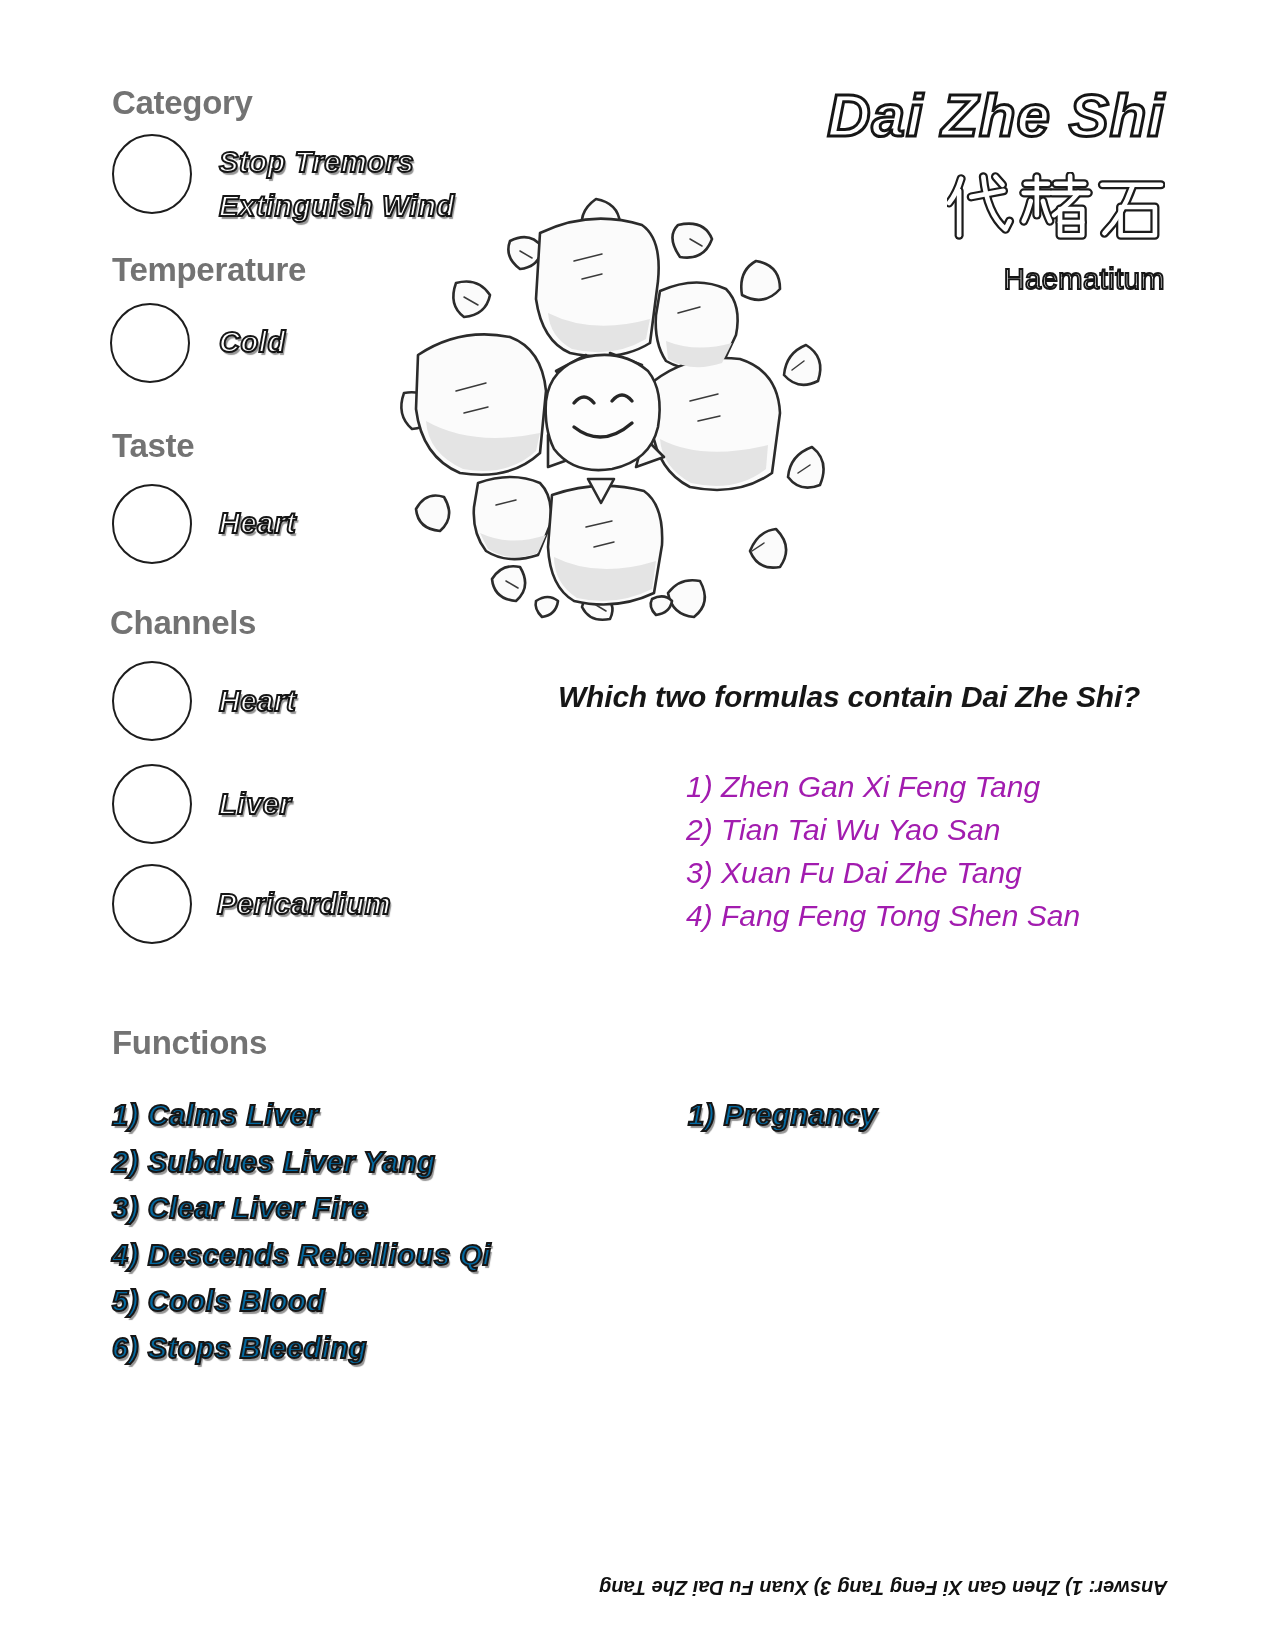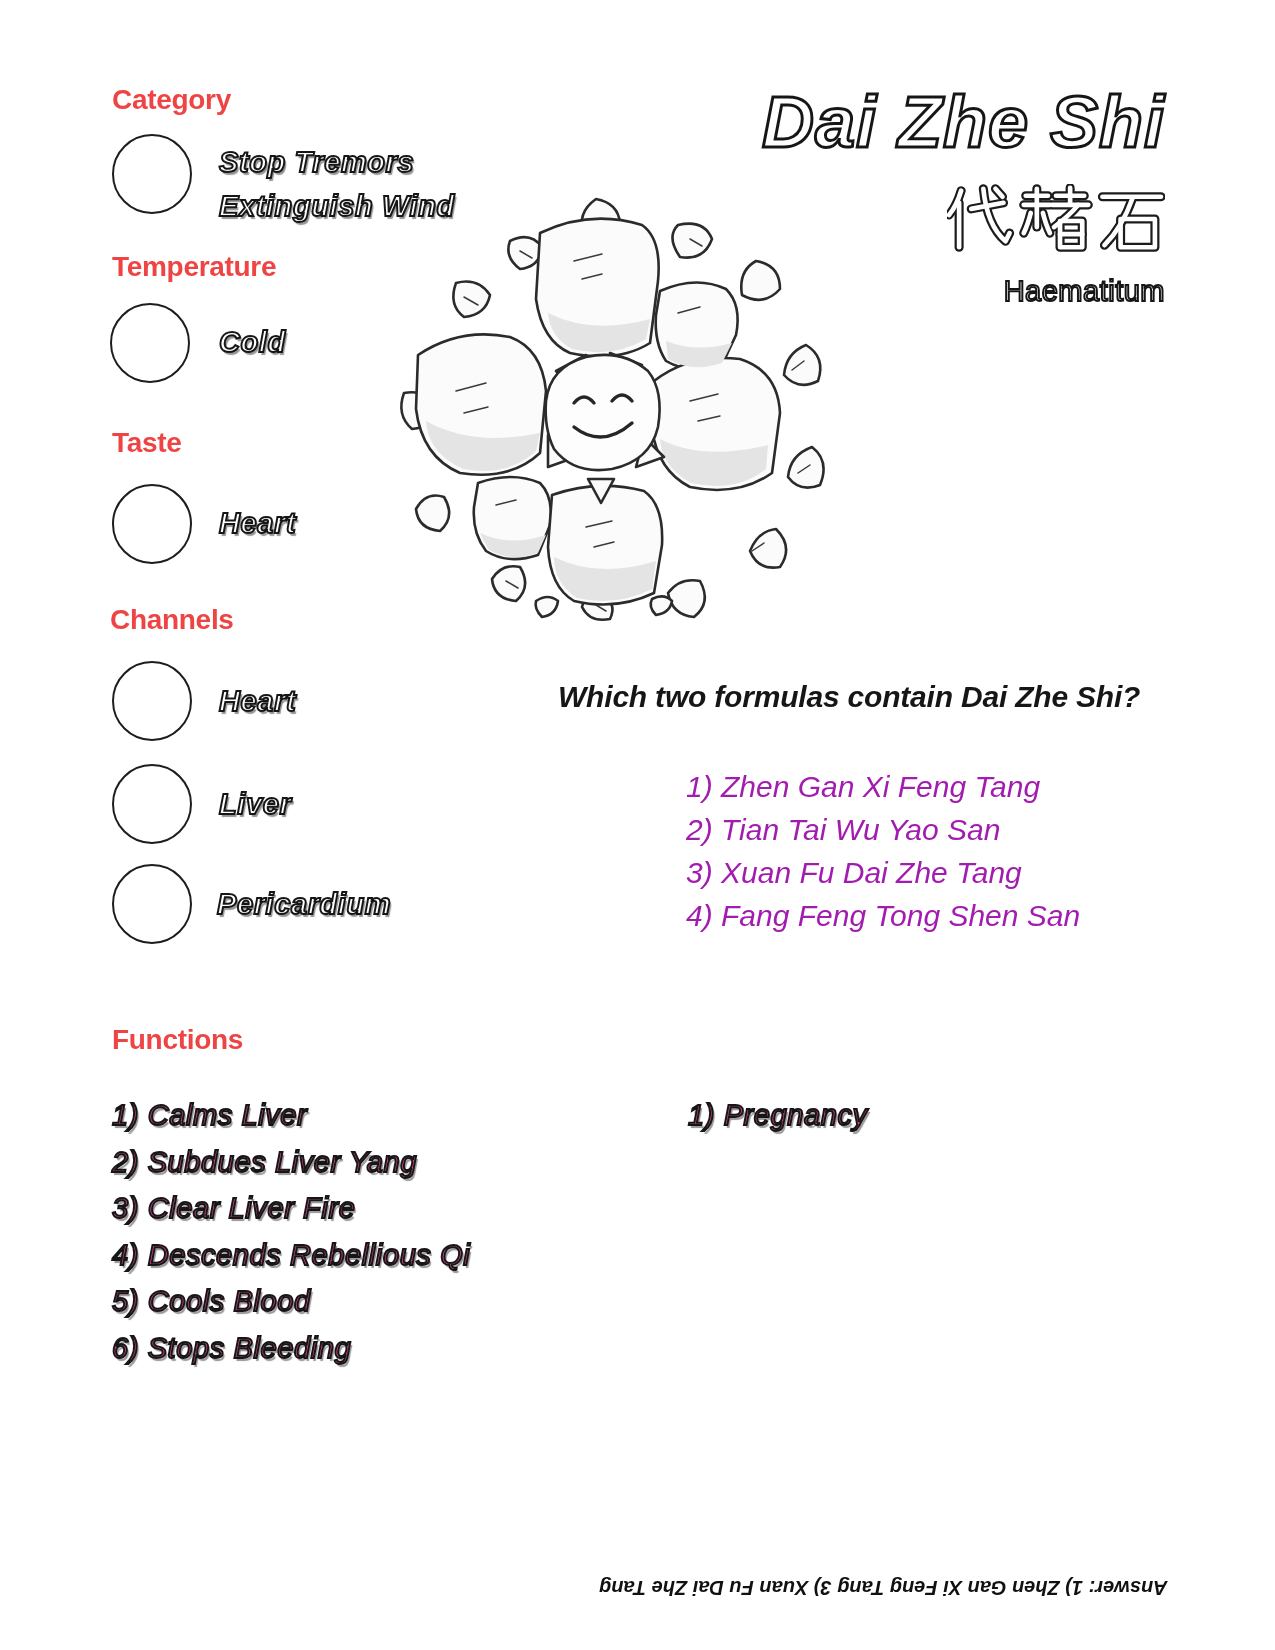--- a/index.html
+++ b/index.html
@@ -2,43 +2,43 @@
 <html><head>
 <meta charset="utf-8">
 <style>
   html,body{margin:0;padding:0;background:#ffffff;}
   .page{
     position:relative;width:1275px;height:1650px;background:#ffffff;
     overflow:hidden;font-family:"Liberation Sans",sans-serif;color:#141414;
   }
   
   .h{
-    position:absolute;font-weight:800;font-size:28px;letter-spacing:-0.3px;
-    color:#ef4444;white-space:nowrap;line-height:1.15;
+    position:absolute;font-weight:800;font-size:33px;letter-spacing:-0.3px;
+    color:#737373;white-space:nowrap;line-height:1.15;
   }
   
   .ot{
     position:absolute;font-style:italic;font-weight:bold;font-size:29px;
     color:#ffffff;-webkit-text-stroke:2px #161616;letter-spacing:0.6px;
     text-shadow:2px 3px 1px rgba(0,0,0,0.42);white-space:nowrap;line-height:44px;
   }
   .ot-list{
-    position:absolute;font-style:italic;font-weight:normal;font-size:29px;
-    color:#ec4899;-webkit-text-stroke:2px #161616;letter-spacing:0.6px;
+    position:absolute;font-style:italic;font-weight:bold;font-size:29px;
+    color:#0369a1;-webkit-text-stroke:2px #161616;letter-spacing:0.6px;
     text-shadow:2px 3px 1px rgba(0,0,0,0.42);white-space:nowrap;line-height:46.5px;
   }
   
   .bubble{
     position:absolute;width:80px;height:80px;border:2px solid #1d1d1d;
     border-radius:50%;background:#ffffff;box-sizing:border-box;
   }
   
   .right-col{position:absolute;right:110px;top:86px;text-align:right;}
   .title{
-    font-style:italic;font-weight:bold;font-size:72px;line-height:1;
+    font-style:italic;font-weight:bold;font-size:60px;line-height:1;
     color:#ffffff;-webkit-text-stroke:3px #161616;letter-spacing:1px;white-space:nowrap;
   }
   .hanzi-wrap{margin-top:26px;}
   .sub-en{
     margin-top:20px;font-weight:bold;font-size:45px;line-height:1;
     color:#ffffff;-webkit-text-stroke:2.5px #161616;letter-spacing:1px;white-space:nowrap;
   }
   .sub-la{
     margin-top:17px;font-weight:normal;font-size:29px;line-height:1;
     color:#ffffff;-webkit-text-stroke:2px #161616;letter-spacing:0.5px;white-space:nowrap;

